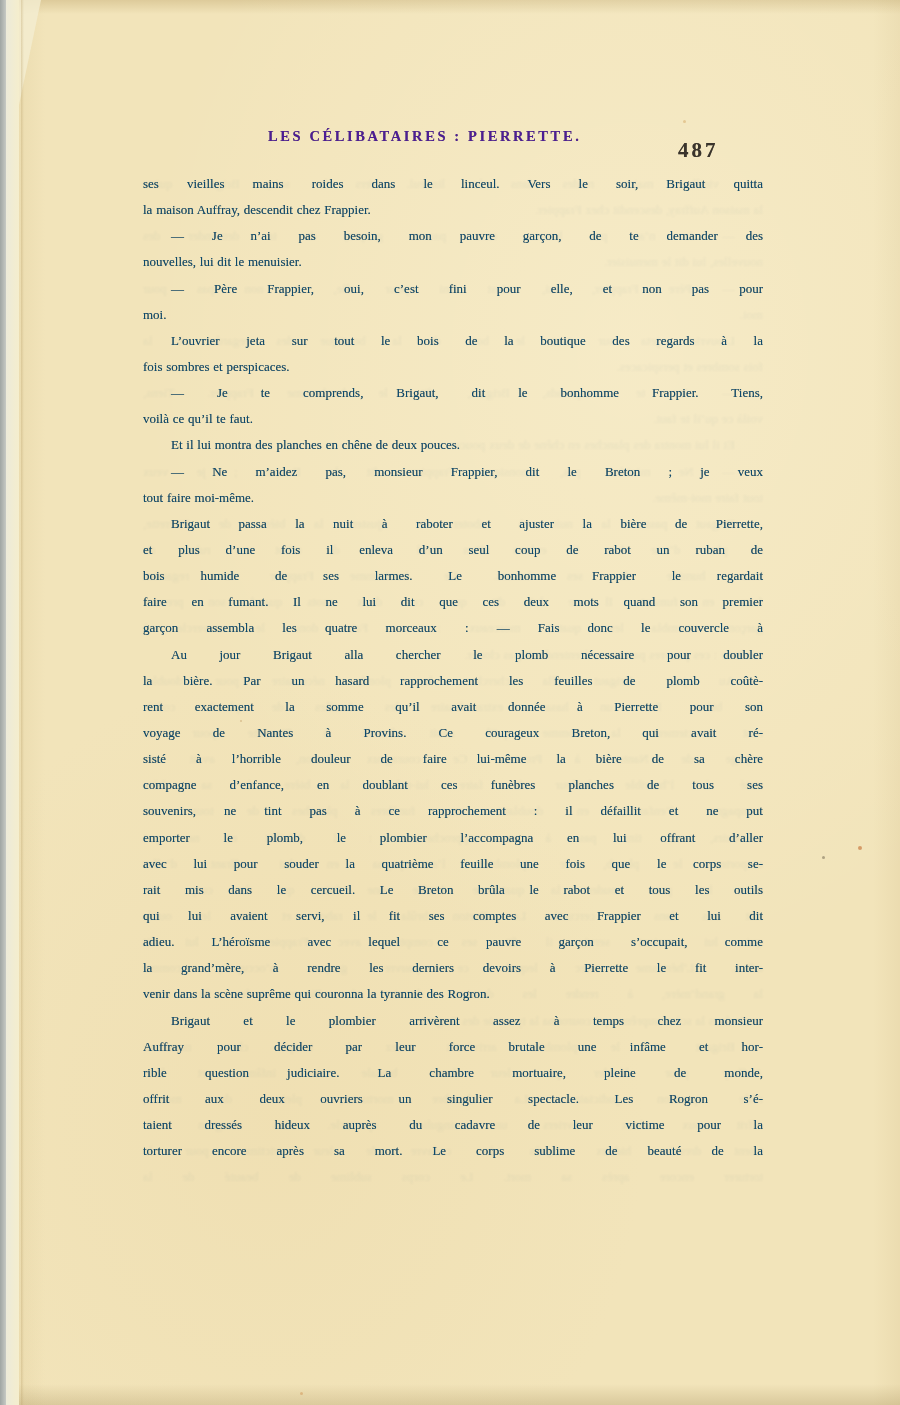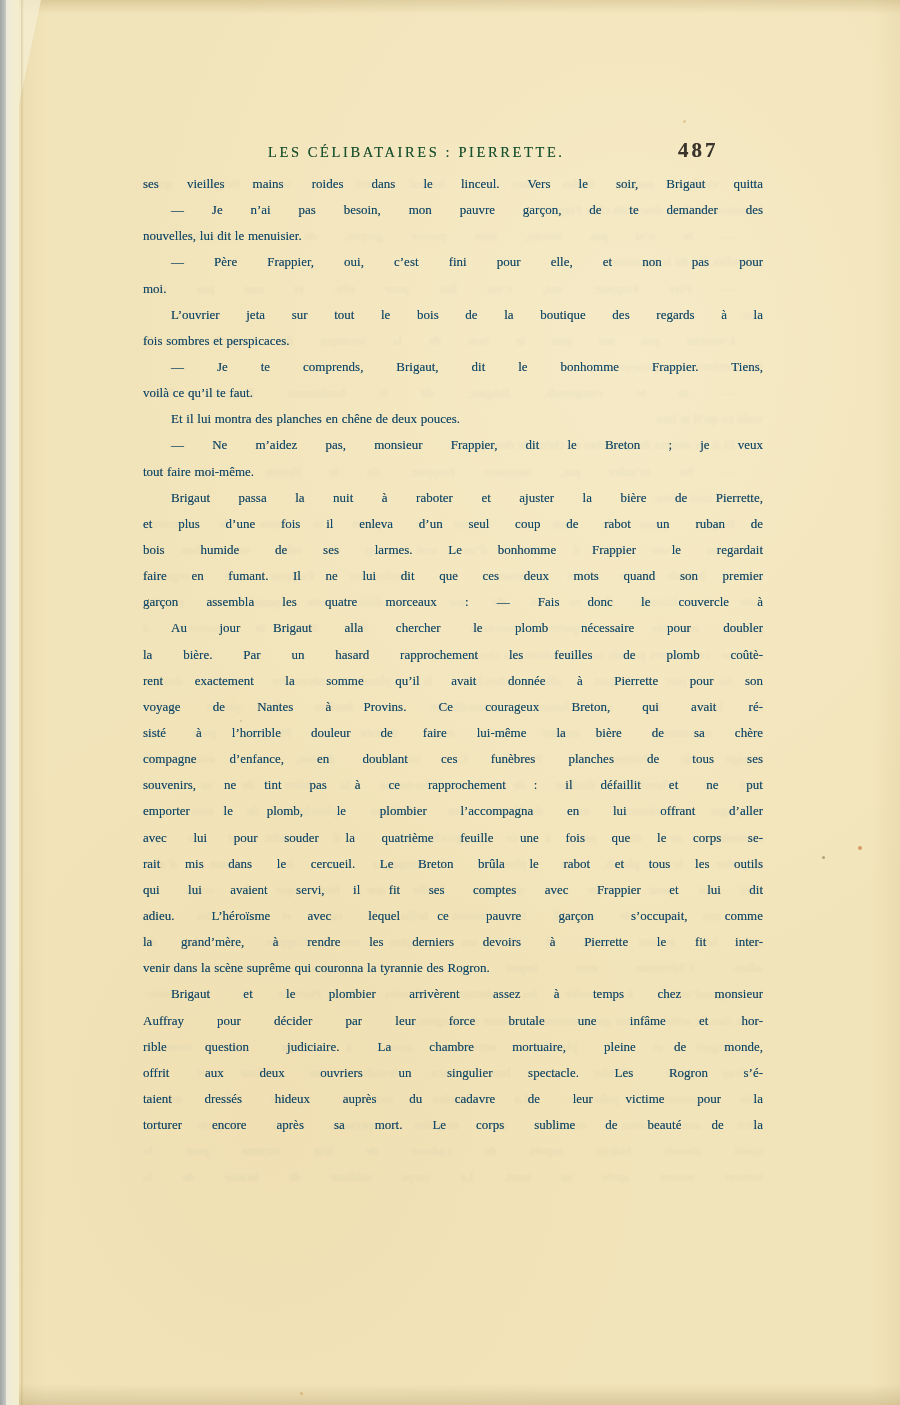--- a/index.html
+++ b/index.html
@@ -35,23 +35,23 @@
     opacity: .8;
   }
   .crease {
     position: absolute; left: 21px; top: 0; bottom: 0; width: 3px;
     background: linear-gradient(90deg, rgba(185,160,105,0.35), rgba(185,160,105,0));
   }
 
   
   .header { position: absolute; left: 0; top: 0; width: 900px; height: 170px; }
   .running-title {
-    position: absolute; left: 268px; top: 144px;
-    font-size: 14.5px; font-weight: 400; letter-spacing: 2.6px;
-    color: #14532d; white-space: nowrap;
+    position: absolute; left: 268px; top: 128px;
+    font-size: 14.5px; font-weight: 700; letter-spacing: 2.6px;
+    color: #4c1d95; white-space: nowrap;
     text-shadow: 0 0 0.6px rgba(58,52,44,0.55);
   }
   .folio {
     position: absolute; left: 662px; top: 138px;
     font-size: 21px; font-weight: 700; letter-spacing: 3px;
     color: #3a342c;
     text-shadow: 0 0 0.6px rgba(58,52,44,0.55);
     margin-left: 16px;
   }
 
@@ -141,20 +141,21 @@
     </div>
   </div>
 
 <div class="header">
   <div class="running-title">LES CÉLIBATAIRES : PIERRETTE.</div>
   <div class="folio">487</div>
 </div>
 
 <div class="text-block">
     <div class="line">ses vieilles mains roides dans le linceul. Vers le soir, Brigaut quitta</div>
+    <div class="line last">la maison Auffray, descendit chez Frappier.</div>
     <div class="line indent">— Je n’ai pas besoin, mon pauvre garçon, de te demander des</div>
     <div class="line last">nouvelles, lui dit le menuisier.</div>
     <div class="line indent">— Père Frappier, oui, c’est fini pour elle, et non pas pour</div>
     <div class="line last">moi.</div>
     <div class="line indent">L’ouvrier jeta sur tout le bois de la boutique des regards à la</div>
     <div class="line last">fois sombres et perspicaces.</div>
     <div class="line indent">— Je te comprends, Brigaut, dit le bonhomme Frappier. Tiens,</div>
     <div class="line last">voilà ce qu’il te faut.</div>
     <div class="line indent last">Et il lui montra des planches en chêne de deux pouces.</div>
     <div class="line indent">— Ne m’aidez pas, monsieur Frappier, dit le Breton ; je veux</div>

